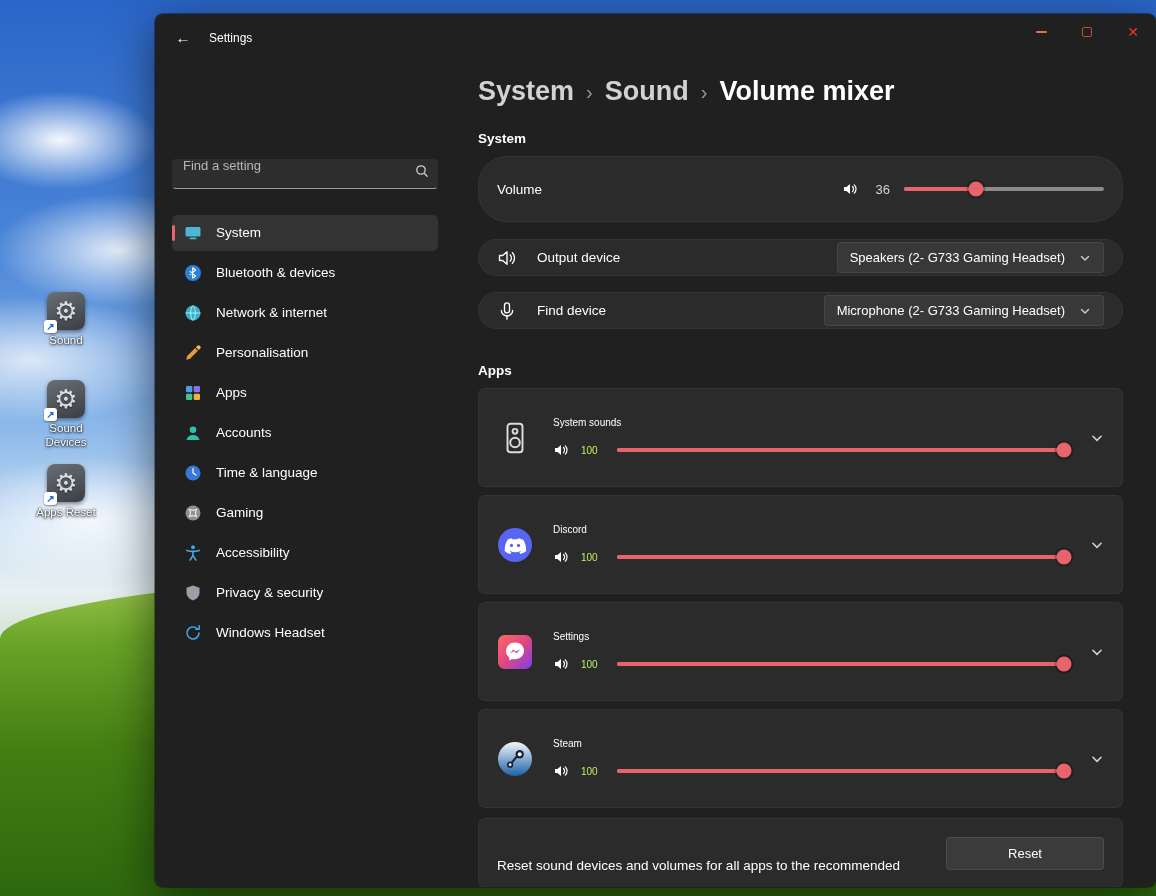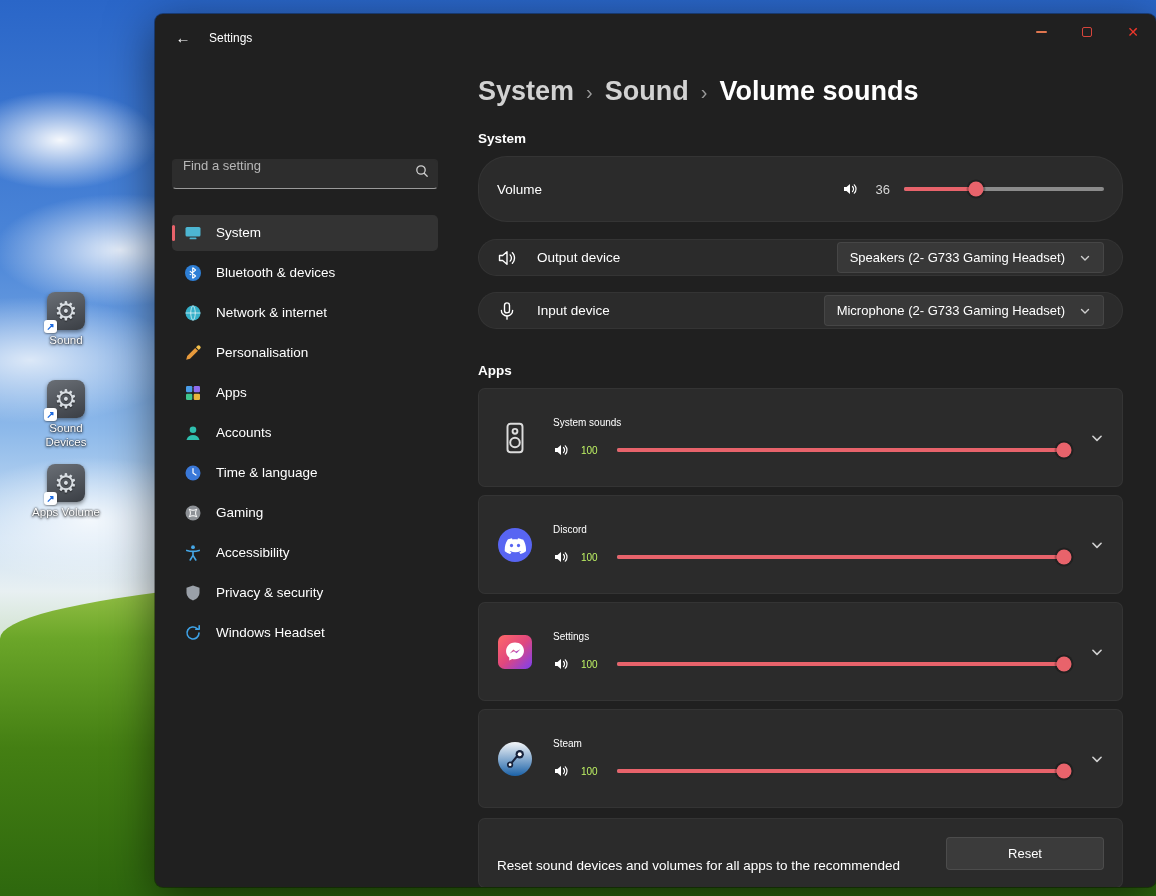--- a/index.html
+++ b/index.html
@@ -161,21 +161,21 @@
       <span class="shortcut-arrow">↗</span>
     </span>
     <span class="di-label">Sound Devices</span>
   </div>
 
   <div class="desktop-icon" style="top:464px">
     <span class="shortcut-icon">
       <span class="gear-glyph">⚙</span>
       <span class="shortcut-arrow">↗</span>
     </span>
-    <span class="di-label">Apps Volume</span>
+    <span class="di-label">Apps Reset</span>
   </div>
 </div>
 
 <div class="window">
 
   <div class="titlebar">
     <button class="back-btn"><span>←</span></button>
     <span class="win-title">Settings</span>
     <div class="win-controls">
       <button class="win-btn">
@@ -317,21 +317,21 @@
         </div>
     </div>
 
     <div class="main">
 
       <div class="breadcrumb">
         <span class="crumb">System</span>
         <span class="crumb-sep">›</span>
         <span class="crumb">Sound</span>
         <span class="crumb-sep">›</span>
-        <span class="crumb-current">Volume sounds</span>
+        <span class="crumb-current">Volume mixer</span>
       </div>
 
       <div class="section-label">System</div>
 
       <div class="card row-card volume-card">
         <span class="volume-label">Volume</span>
         <div class="volume-right">
           <span class="icon16">
             <svg viewBox="0 0 16 16" fill="none" stroke="#fff" stroke-width="1.2" stroke-linecap="round" stroke-linejoin="round">
                 <path d="M2 6v4h2.5L8 13V3L4.5 6H2z" fill="#fff" stroke="none"></path>
@@ -367,21 +367,21 @@
       </div>
 
       <div class="card row-card device-card">
         <span class="device-icon">
           <svg viewBox="0 0 16 16" fill="none" stroke="#fff" stroke-width="1.1" stroke-linecap="round">
               <rect x="6" y="1.5" width="4" height="8" rx="2"></rect>
               <path d="M3.5 7.5a4.5 4.5 0 0 0 9 0"></path>
               <path d="M8 12v2.5"></path>
             </svg>
         </span>
-        <span class="device-label">Input device</span>
+        <span class="device-label">Find device</span>
         <button class="dropdown">
           <span>Microphone (2- G733 Gaming Headset)</span>
           <span class="dd-chev">
             <svg viewBox="0 0 12 12" fill="none" stroke="#cfcfcf" stroke-width="1.4" stroke-linecap="round" stroke-linejoin="round">
                 <path d="m2.5 4.5 3.5 3.5 3.5-3.5"></path>
               </svg>
           </span>
         </button>
       </div>
 

